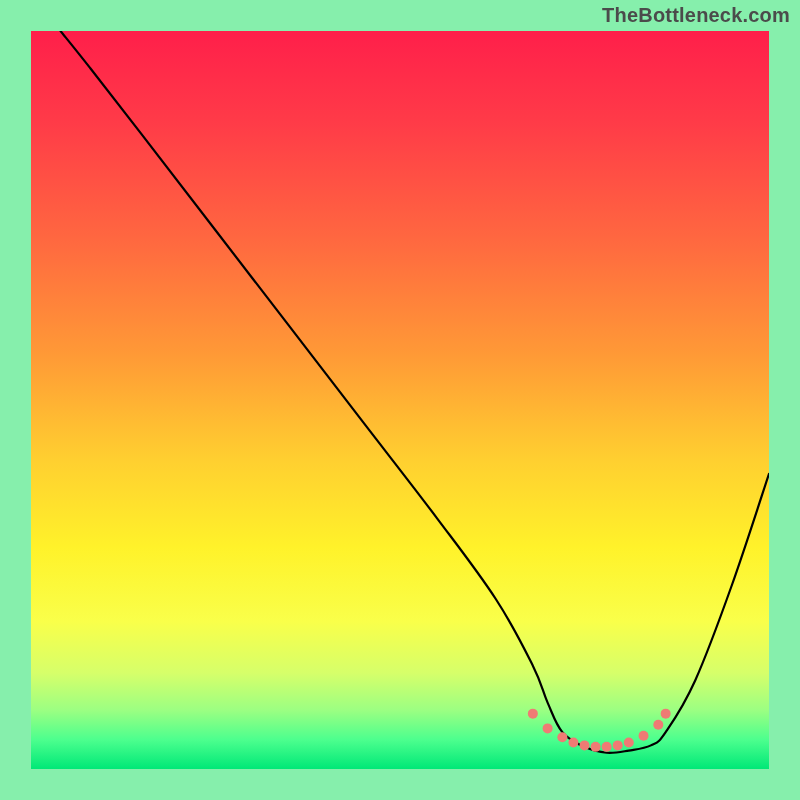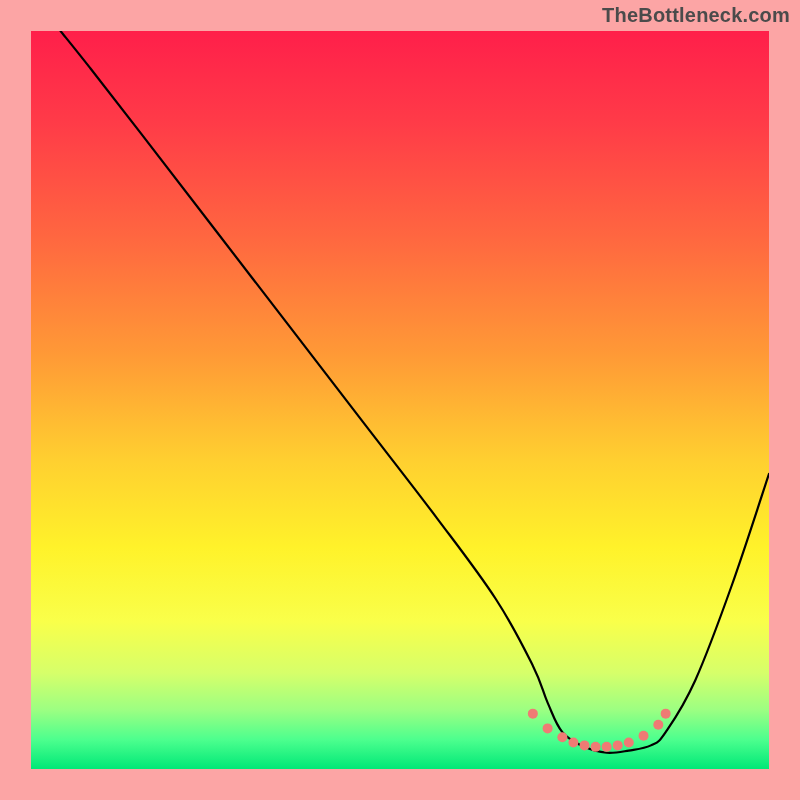--- a/index.html
+++ b/index.html
@@ -8,21 +8,21 @@
     width: 800px;
     height: 800px;
     background: #000;
     overflow: hidden;
     font-family: Arial, Helvetica, sans-serif;
   }
   .frame {
     position: relative;
     width: 800px;
     height: 800px;
-    background: #fca5a5;
+    background: #86efac;
   }
   .watermark {
     position: absolute;
     top: 4px;
     right: 10px;
     font-size: 20px;
     font-weight: 600;
     color: #4b4b4b;
     letter-spacing: 0.2px;
     z-index: 5;

